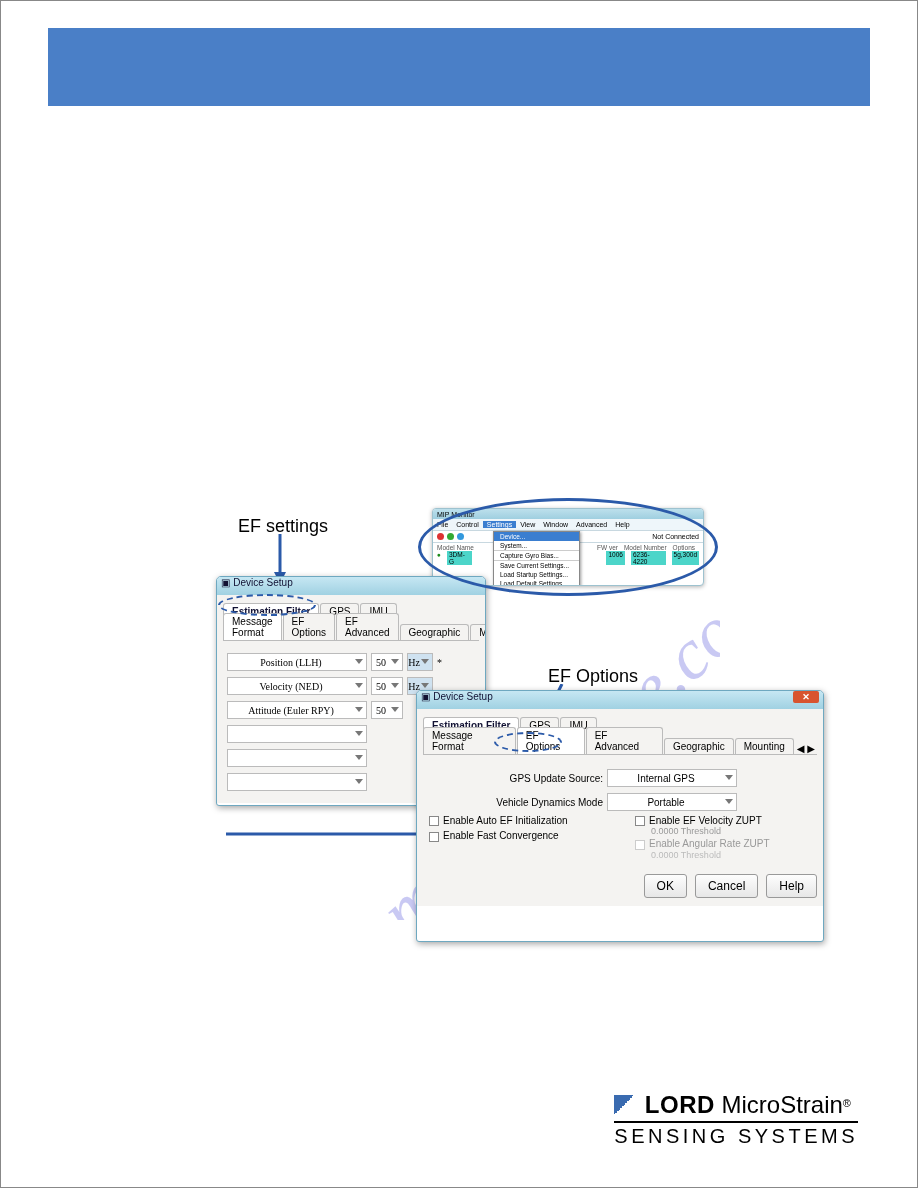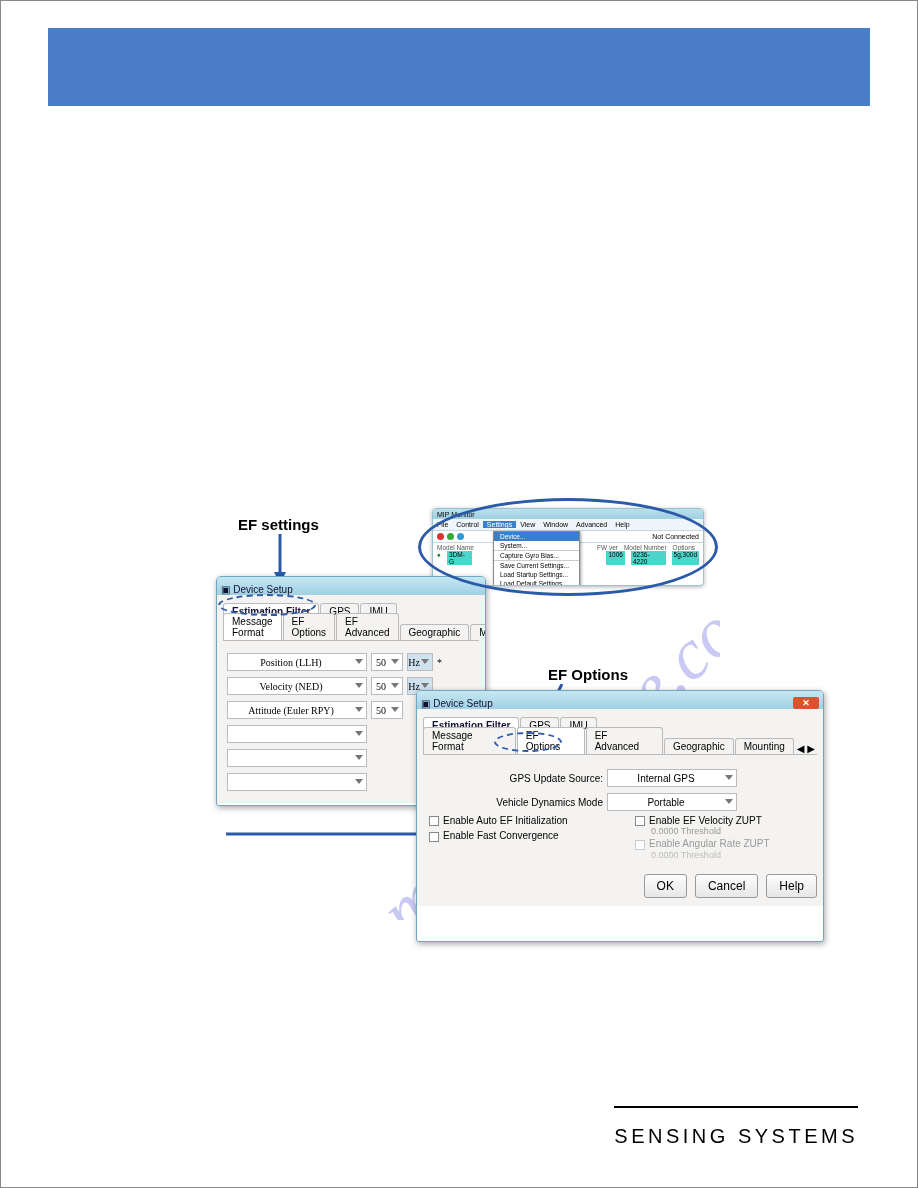--- a/index.html
+++ b/index.html
@@ -24,22 +24,22 @@
   }
   .watermark-svg {
     position: absolute;
     left: 200px; top: 300px;
     width: 520px; height: 620px;
     opacity: 0.45;
     pointer-events: none;
   }
   .callout-label {
     position: absolute;
-    font-weight: 700;
-    font-size: 15px;
+    font-weight: 400;
+    font-size: 18px;
     color: #000;
   }
   .arrow-svg { position: absolute; pointer-events: none; }
   
   .oval {
     position: absolute;
     left: 418px; top: 498px;
     width: 300px; height: 98px;
     border: 3px solid #2b5aa9;
     border-radius: 50%;
@@ -106,21 +106,21 @@
     position: absolute;
     background: #fff;
     border: 1px solid #6ea8c0;
     border-radius: 5px 5px 3px 3px;
     box-shadow: 1px 2px 6px rgba(0,0,0,.35);
     overflow: hidden;
   }
   .win-title {
     height: 18px;
     background: linear-gradient(#c6e7f3, #a0d1e2);
-    display: flex; align-items:flex-end; justify-content:space-between;
+    display: flex; align-items:flex-start; justify-content:space-between;
     padding: 0 4px;
     font-size: 10px;
     color:#113;
   }
   .win-title .x {
     background:#d8542f; color:#fff;
     width:26px; height:12px; border-radius:2px;
     display:flex; align-items:center; justify-content:center;
     font-size:9px; font-weight:bold;
   }
@@ -155,21 +155,21 @@
   }
   
   .footer-logo {
     position: absolute;
     right: 60px; bottom: 40px;
     text-align:left;
   }
   .footer-logo .lord { font-size:24px; font-weight:700; color:#000; letter-spacing:.5px; }
   .footer-logo .micro { font-size:24px; color:#000; }
   .footer-logo .bar { display:inline-block; width:20px; height:20px; background:linear-gradient(135deg,#3a6bb0 50%,#fff 50%); margin-right:6px; vertical-align:-2px; }
-  .footer-logo .sub { font-size:20px; letter-spacing:3.5px; border-top:2px solid #000; margin-top:16px; padding-top:17px;}
+  .footer-logo .sub { font-size:20px; letter-spacing:3.5px; border-top:2px solid #000; margin-top:2px; padding-top:2px;}
   .nav-arrows { display:flex; align-items:center; gap:2px; font-size:10px; padding:0 2px;}
 </style>
 </head>
 <body>
 
 <div class="page-border"></div>
 <div class="top-banner"></div>
 
 <svg class="watermark-svg" viewBox="0 0 520 620">
   <text x="0" y="520" transform="rotate(-42 260 310)" font-family="Georgia, 'Times New Roman', serif" font-size="72" fill="#8a8ae6" font-style="italic">manualshive.com</text>
@@ -338,14 +338,18 @@
       <button class="btn">OK</button>
       <button class="btn">Cancel</button>
       <button class="btn">Help</button>
     </div>
   </div>
 </div>
 
 <div class="dashed-oval" style="left:494px; top:732px; width:68px; height:20px;"></div>
 
 <div class="footer-logo">
+  <div>
+    <span class="bar"></span>
+    <span class="lord">LORD</span><span class="micro"> MicroStrain</span><sup style="font-size:11px">®</sup>
+  </div>
   <div class="sub">SENSING SYSTEMS</div>
 </div>
 
 </body></html>

